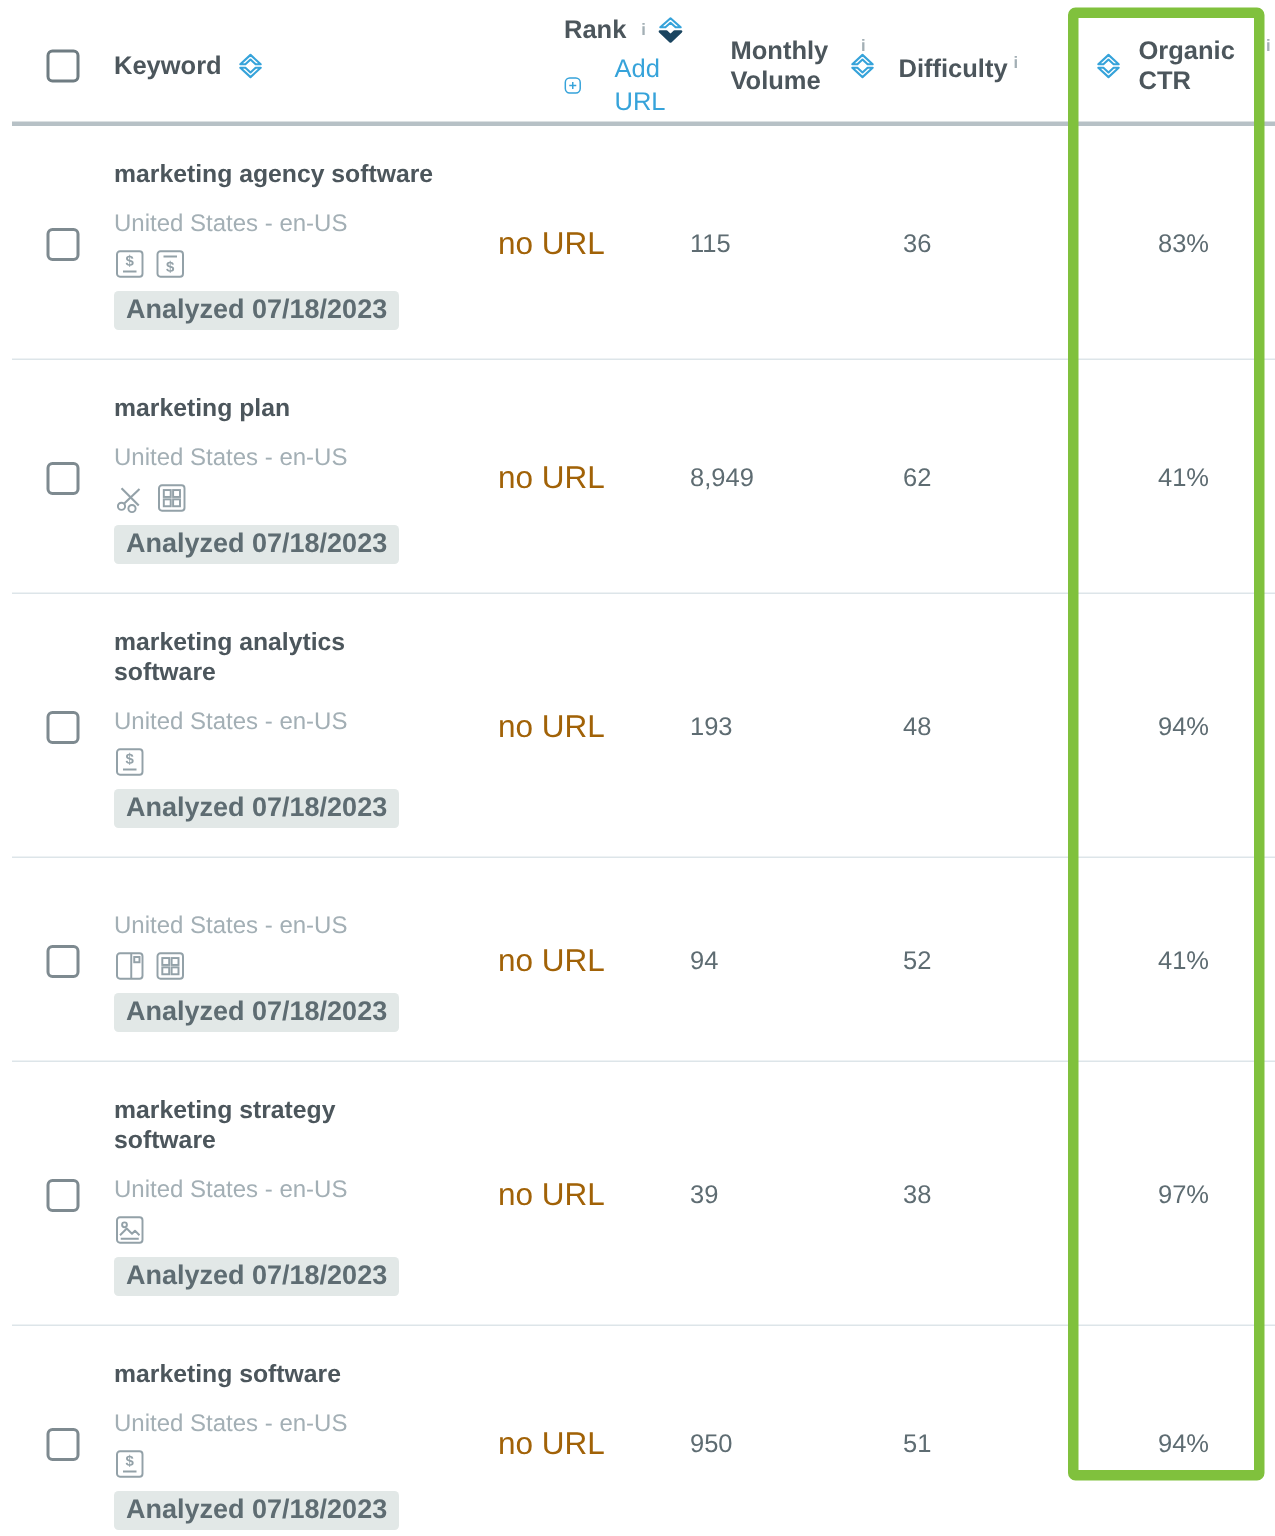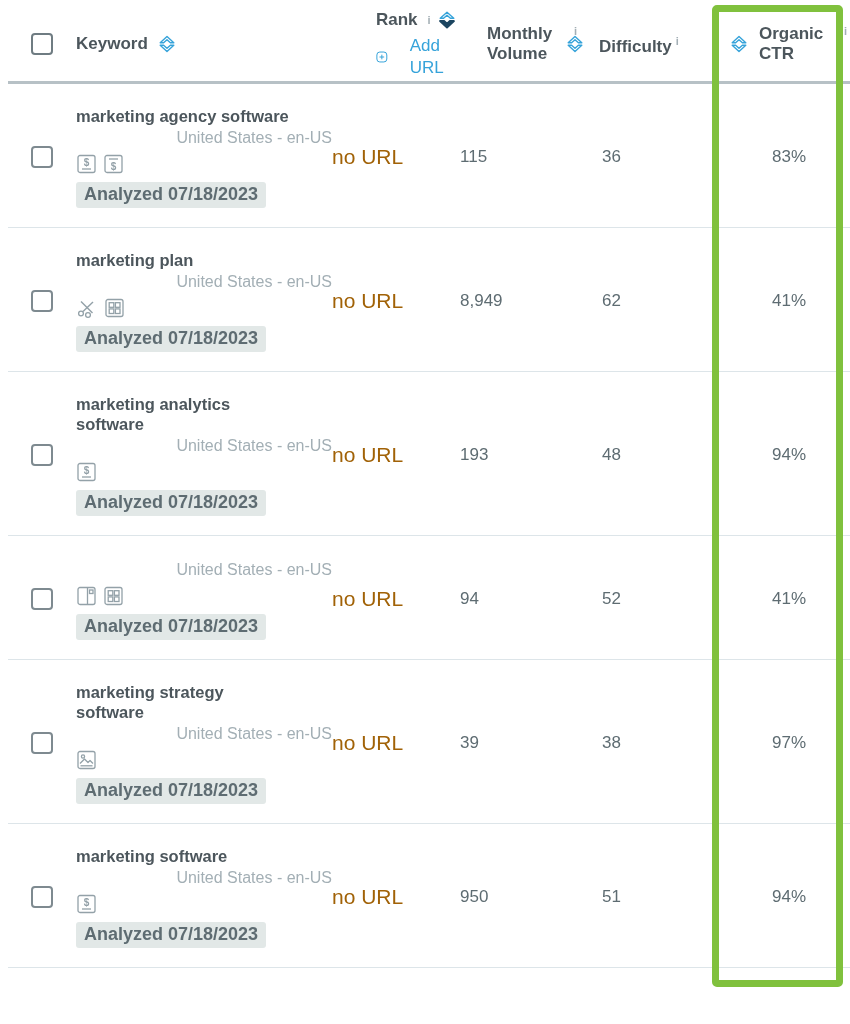--- a/index.html
+++ b/index.html
@@ -35,21 +35,21 @@
   .vol-label { position:relative; max-width:78px; }
   .vol-label sup { position:absolute; top:-3px; right:-12px; margin:0; }
   .h-difficulty { display:flex; align-items:center; padding-left:14px; justify-content:space-between; margin-right:-4px; }
   .h-ctr { padding-left:14px; position:relative; max-width:96px; }
   .h-ctr sup { position:absolute; top:-3px; right:-6px; margin:0; }
 
   .sort-icon { width:20px; height:20px; flex:0 0 auto; cursor:pointer; }
 
   .kwcell { padding-left:4px; align-self:center; }
   .kw { font-size:16.5px; font-weight:bold; color:#4c565c; line-height:20px; white-space:pre-line; cursor:pointer; }
-  .loc { font-size:16px; color:#a3afb5; line-height:20px; margin-top:2px;text-align:right; }
+  .loc { font-size:16px; color:#a3afb5; line-height:20px; margin-top:14px; }
   .serp-icons { display:flex; align-items:center; gap:6px; margin-top:5px; height:22px; }
   .serp-icons svg { display:block; }
   .badge {
     display:inline-block; margin-top:7px; background:#e2e8e7; border-radius:3px;
     padding:2px 8px 3px 8px; font-size:18px; font-weight:bold; color:#5e6c72;
   }
   .vcell { align-self:center; font-size:17px; color:#5e6c72; }
   .c-rank { color:#a16207; font-size:21px; }
   .c-volume { padding-left:10px; }
   .c-difficulty { padding-left:17px; }

